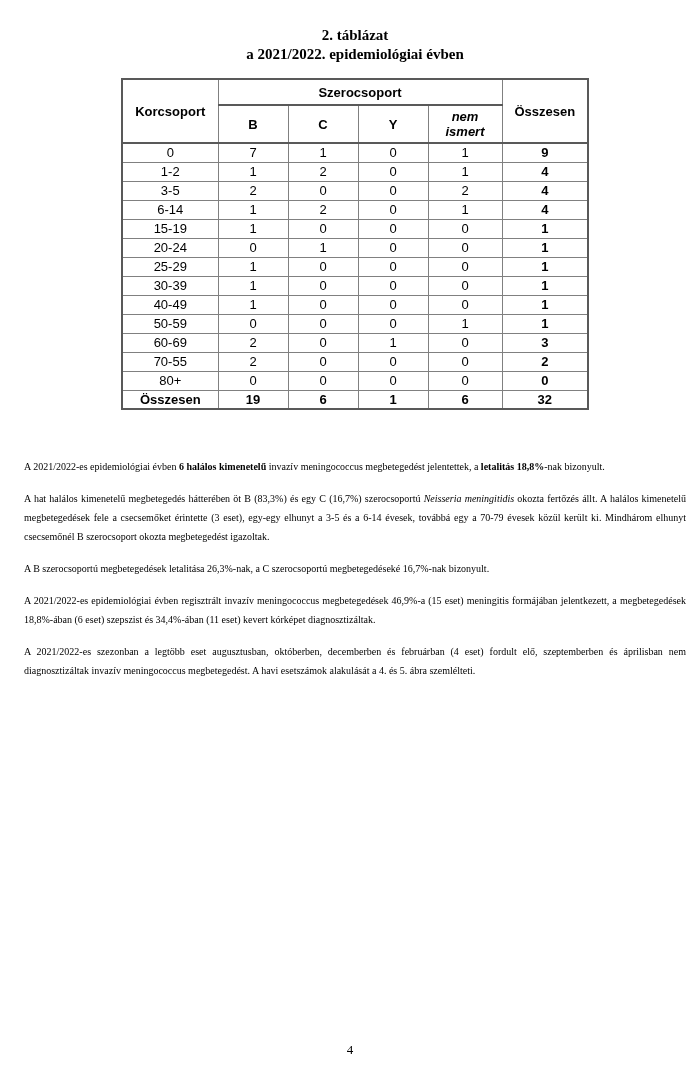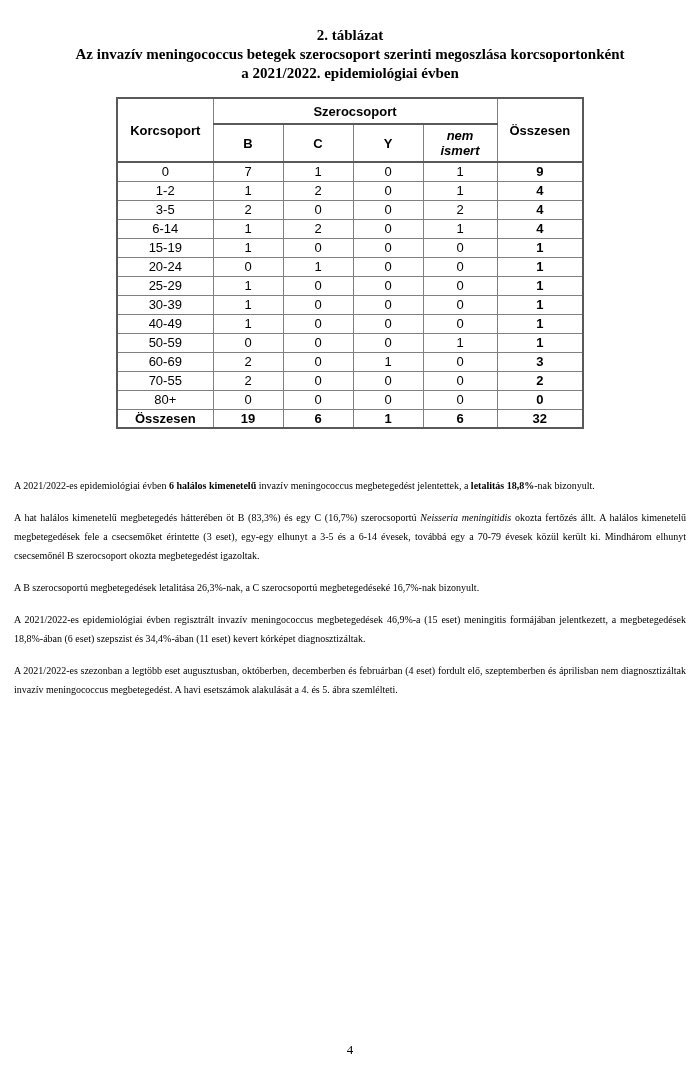--- a/index.html
+++ b/index.html
@@ -7,21 +7,21 @@
   body {
     width: 700px;
     height: 1081px;
     background: #ffffff;
     color: #000000;
     font-family: "Liberation Serif", serif;
     position: relative;
     overflow: hidden;
   }
   .page {
-    padding: 26px 14px 0 14px;
+    padding: 26px 14px 0 24px;
   }
   
   .titles {
     text-align: center;
     font-weight: bold;
     font-size: 15px;
     line-height: 19px;
   }
   
   table.sero {
@@ -76,21 +76,20 @@
     font-size: 13px;
   }
 </style>
 </head>
 <body>
 
 <div class="page">
 
   <div class="titles">
     <div>2. táblázat</div>
-    <div>Az invazív meningococcus betegek szerocsoport szerinti megoszlása korcsoportonként</div>
     <div>a 2021/2022. epidemiológiai évben</div>
   </div>
 
   <table class="sero">
     <thead>
       <tr>
         <th class="corner" rowspan="2">Korcsoport</th>
         <th class="group" colspan="4">Szerocsoport</th>
         <th class="totcol" rowspan="2">Összesen</th>
       </tr>

